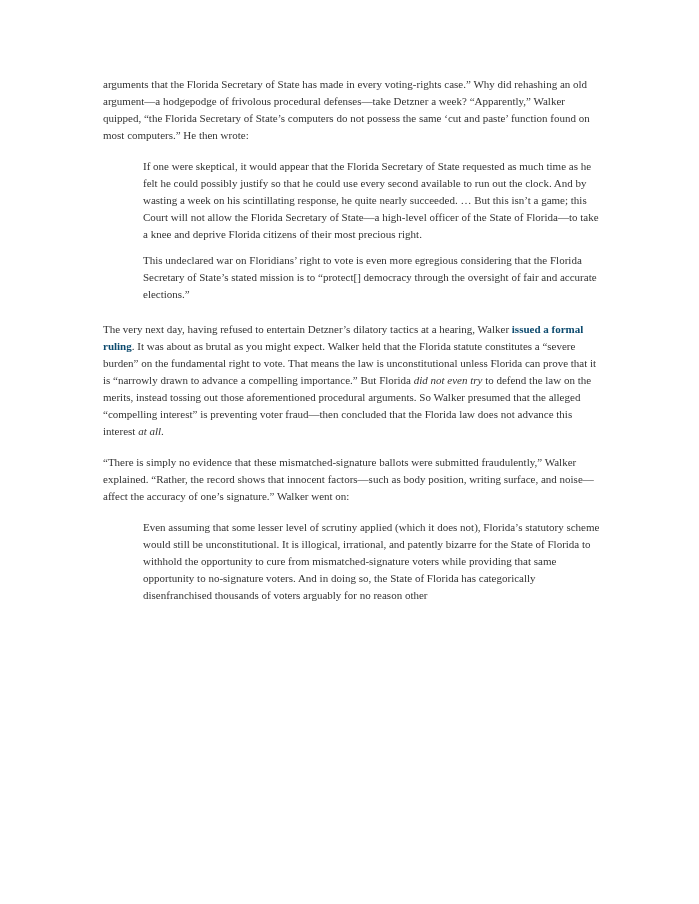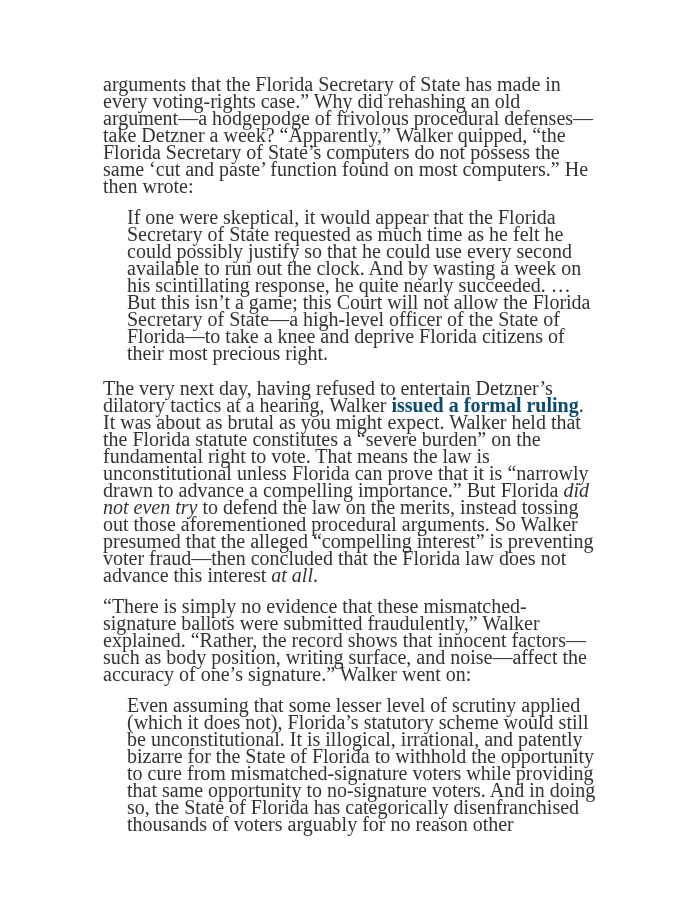--- a/index.html
+++ b/index.html
@@ -14,26 +14,26 @@
     font-family: "Liberation Serif", "DejaVu Serif", serif;
     color: #333333;
   }
   main[data-name="article-body"] {
     box-sizing: border-box;
     width: 699px;
     padding: 76px 99px 0 103px;
   }
   main p {
     margin: 0 0 14px 0;
-    font-size: 20px;
+    font-size: 11px;
     line-height: 17px;
     text-align: left;
   }
   main p.bq {
-    margin-left: 24px;
+    margin-left: 40px;
     margin-bottom: 9px;
     font-family: Liberation Serif, serif;
   }
   main p.bq + p:not(.bq) {
     margin-top: 18px;
   }
   a[data-name="formal-ruling-link"] {
     color: #0c4a6e;
     font-weight: bold;
     text-decoration: none;
@@ -41,16 +41,17 @@
   }
   em {
   }
 </style>
 </head>
 <body>
 
 <main data-name="article-body">
     <p data-name="paragraph"><span data-name="text-run">arguments that the Florida Secretary of State has made in every voting-rights case.” Why did rehashing an old argument—a hodgepodge of frivolous procedural defenses—take Detzner a week? “Apparently,” Walker quipped, “the Florida Secretary of State’s computers do not possess the same ‘cut and paste’ function found on most computers.” He then wrote:</span></p>
     <p data-name="blockquote-paragraph" class="bq"><span data-name="text-run">If one were skeptical, it would appear that the Florida Secretary of State requested as much time as he felt he could possibly justify so that he could use every second available to run out the clock. And by wasting a week on his scintillating response, he quite nearly succeeded. … But this isn’t a game; this Court will not allow the Florida Secretary of State—a high-level officer of the State of Florida—to take a knee and deprive Florida citizens of their most precious right.</span></p>
+    <p data-name="blockquote-paragraph" class="bq"><span data-name="text-run">This undeclared war on Floridians’ right to vote is even more egregious considering that the Florida Secretary of State’s stated mission is to “protect[] democracy through the oversight of fair and accurate elections.”</span></p>
     <p data-name="paragraph"><span data-name="text-run">The very next day, having refused to entertain Detzner’s dilatory tactics at a hearing, Walker </span><a href="#" data-name="formal-ruling-link">issued a formal ruling</a><span data-name="text-run">. It was about as brutal as you might expect. Walker held that the Florida statute constitutes a “severe burden” on the fundamental right to vote. That means the law is unconstitutional unless Florida can prove that it is “narrowly drawn to advance a compelling importance.” But Florida </span><em data-name="emphasis-text">did not even try</em><span data-name="text-run"> to defend the law on the merits, instead tossing out those aforementioned procedural arguments. So Walker presumed that the alleged “compelling interest” is preventing voter fraud—then concluded that the Florida law does not advance this interest </span><em data-name="emphasis-text">at all</em><span data-name="text-run">.</span></p>
     <p data-name="paragraph"><span data-name="text-run">“There is simply no evidence that these mismatched-signature ballots were submitted fraudulently,” Walker explained. “Rather, the record shows that innocent factors—such as body position, writing surface, and noise—affect the accuracy of one’s signature.” Walker went on:</span></p>
     <p data-name="blockquote-paragraph" class="bq"><span data-name="text-run">Even assuming that some lesser level of scrutiny applied (which it does not), Florida’s statutory scheme would still be unconstitutional. It is illogical, irrational, and patently bizarre for the State of Florida to withhold the opportunity to cure from mismatched-signature voters while providing that same opportunity to no-signature voters. And in doing so, the State of Florida has categorically disenfranchised thousands of voters arguably for no reason other</span></p>
   </main>
 
 </body></html>

